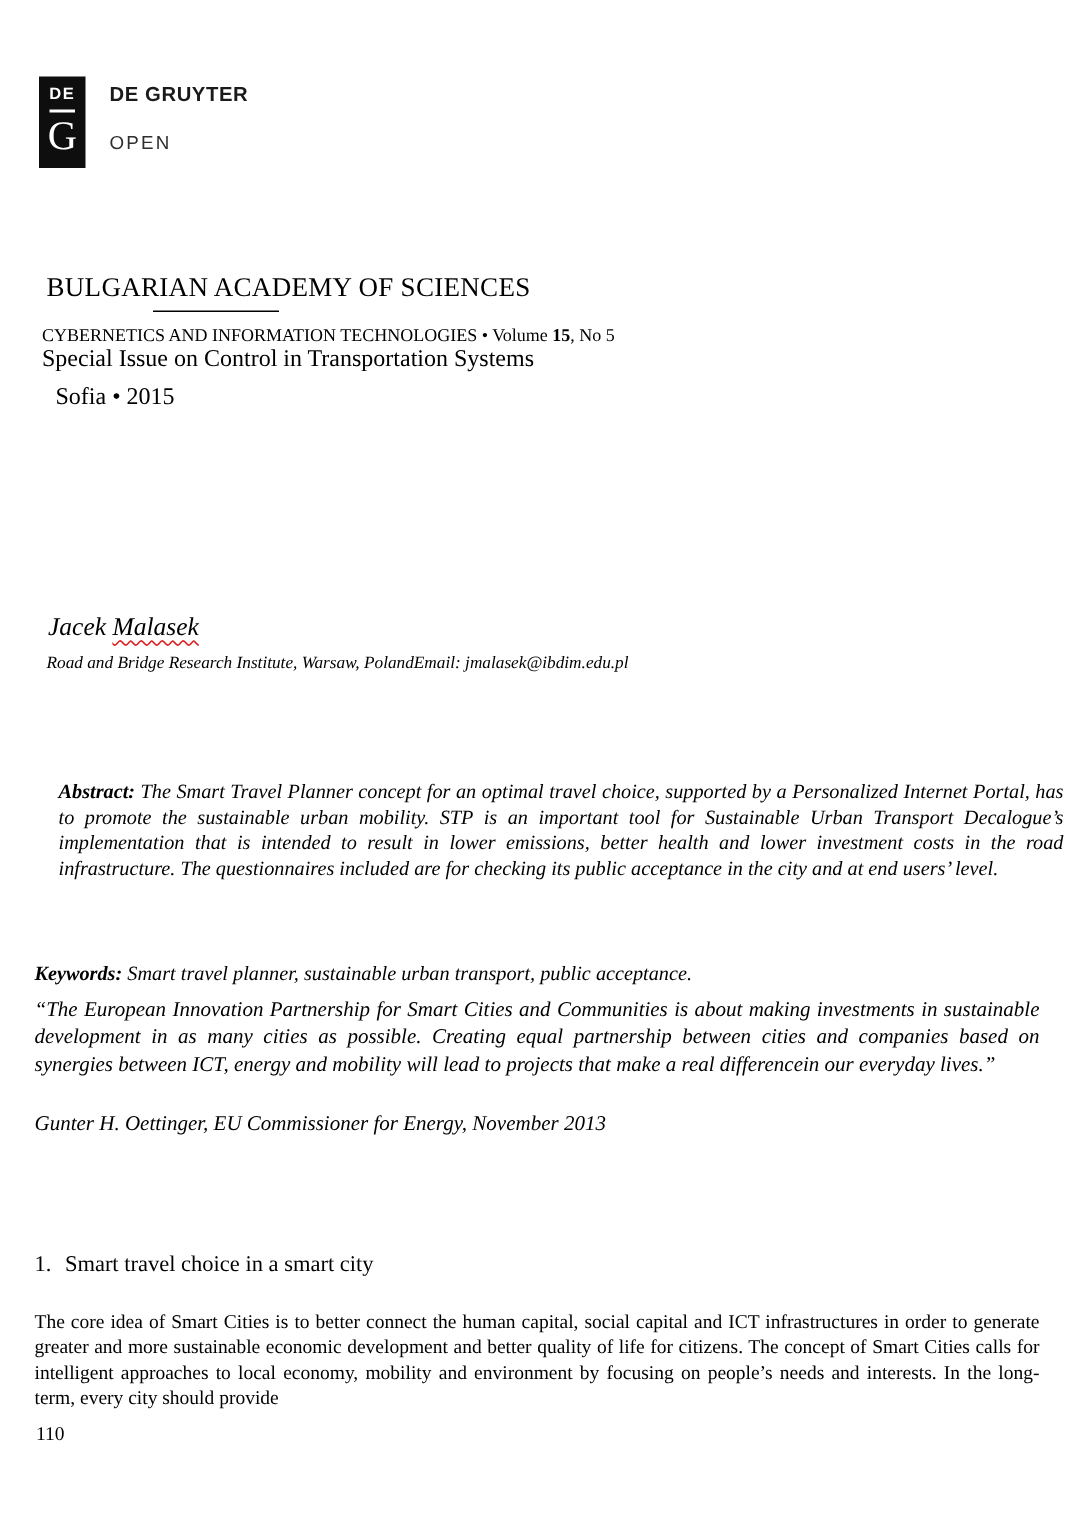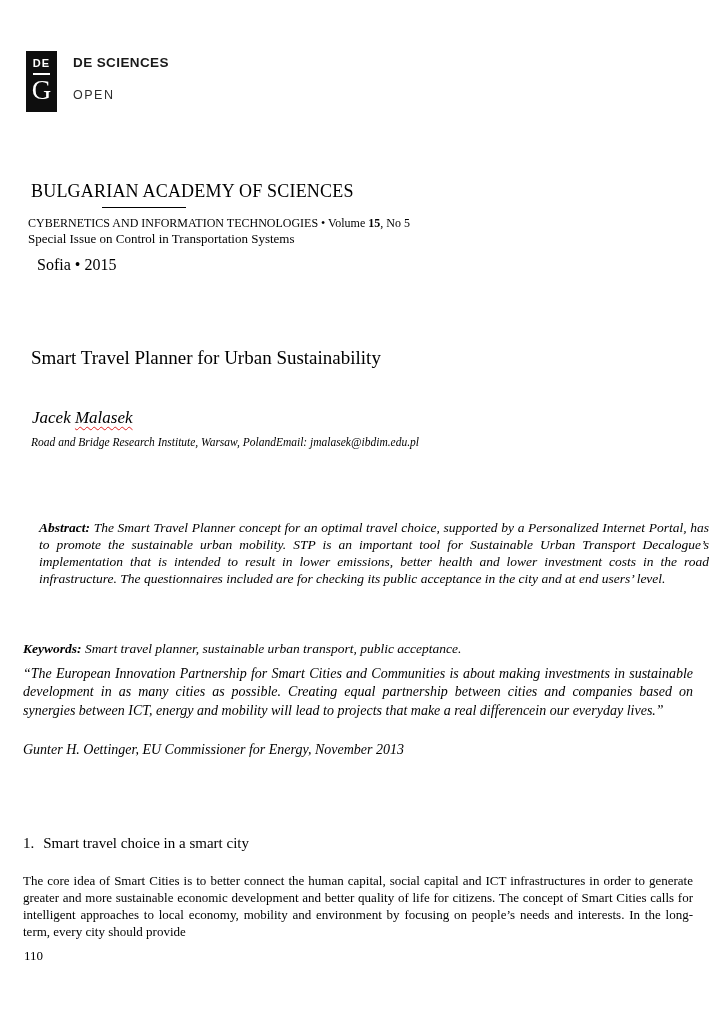--- a/index.html
+++ b/index.html
@@ -17,21 +17,21 @@
   .logo-rule{display:block;width:17px;border-top:2px solid #fff;margin:4px 0 2px;}
   .logo-g{font-family:"Liberation Serif",serif;font-size:27px;line-height:1;}
   .logo-text{padding-top:5px;}
   .brand{font-family:"Liberation Sans",sans-serif;font-weight:700;font-size:13.5px;letter-spacing:.4px;color:#1a1a1a;line-height:1.1;}
   .sub{font-family:"Liberation Sans",sans-serif;font-weight:400;font-size:12.5px;letter-spacing:1.5px;color:#2e2e2e;line-height:1.2;margin-top:17px;}
   
   .academy{position:absolute;left:31px;top:181px;font-size:18px;letter-spacing:.2px;}
   .academy-rule{position:absolute;left:102px;top:207px;width:84px;border-top:1.6px solid #000;}
   .journal-line{position:absolute;left:28px;top:216px;font-size:12px;}
   .journal-line b{font-weight:700;}
-  .special-issue{position:absolute;left:28px;top:231px;font-size:13px;}
+  .special-issue{position:absolute;left:28px;top:231px;font-size:16px;}
   .issue-row{position:absolute;left:37px;right:36px;top:256px;display:flex;justify-content:flex-end;font-size:16px;flex-direction:column;}
   
   .title{position:absolute;left:31px;top:347px;font-size:19px;font-weight:400;margin:0;}
   .author{position:absolute;left:32px;top:408px;font-size:17px;font-style:italic;}
   .squiggle{
     text-decoration-line:underline;text-decoration-style:wavy;
     text-decoration-color:#e02020;text-decoration-thickness:1px;text-underline-offset:3px;margin-top:28px;
   }
   .affiliation{position:absolute;left:31px;top:436px;font-size:11.5px;font-style:italic;}
   
@@ -60,34 +60,33 @@
 
 <div class="page">
 
   <header class="logo">
     <div class="logo-box">
       <span class="logo-de">DE</span>
       <span class="logo-rule"></span>
       <span class="logo-g">G</span>
     </div>
     <div class="logo-text">
-      <div class="brand">DE SCIENCES</div>
+      <div class="brand">DE GRUYTER</div>
       <div class="sub">OPEN</div>
     </div>
   </header>
 
   <div class="academy">BULGARIAN ACADEMY OF SCIENCES</div>
   <div class="academy-rule"></div>
   <div class="journal-line"><span>CYBERNETICS AND INFORMATION TECHNOLOGIES • Volume </span><b>15</b><span>, No 5</span></div>
   <div class="special-issue">Special Issue on Control in Transportation Systems</div>
   <div class="issue-row">
     <span>Sofia • 2015</span>
   </div>
 
-  <h1 class="title">Smart Travel Planner for Urban Sustainability</h1>
   <div class="author"><span>Jacek </span><span class="squiggle">Malasek</span></div>
   <div class="affiliation">Road and Bridge Research Institute, Warsaw, PolandEmail: jmalasek@ibdim.edu.pl</div>
 
   <p class="abstract"><span class="lead-label">Abstract: </span><span>The Smart Travel Planner concept for an optimal travel choice, supported by a Personalized Internet Portal, has to promote the sustainable urban mobility. STP is an important tool for Sustainable Urban Transport Decalogue’s implementation that is intended to result in lower emissions, better health and lower investment costs in the road infrastructure. The questionnaires included are for checking its public acceptance in the city and at end users’ level.</span></p>
 
   <div class="keywords"><span class="lead-label">Keywords: </span><span>Smart travel planner, sustainable urban transport, public acceptance.</span></div>
 
   <p class="quote">“The European Innovation Partnership for Smart Cities and Communities is about making investments in sustainable development in as many cities as possible. Creating equal partnership between cities and companies based on synergies between ICT, energy and mobility will lead to projects that make a real differencein our everyday lives.”</p>
   <div class="attribution">Gunter H. Oettinger, EU Commissioner for Energy, November 2013</div>
 

